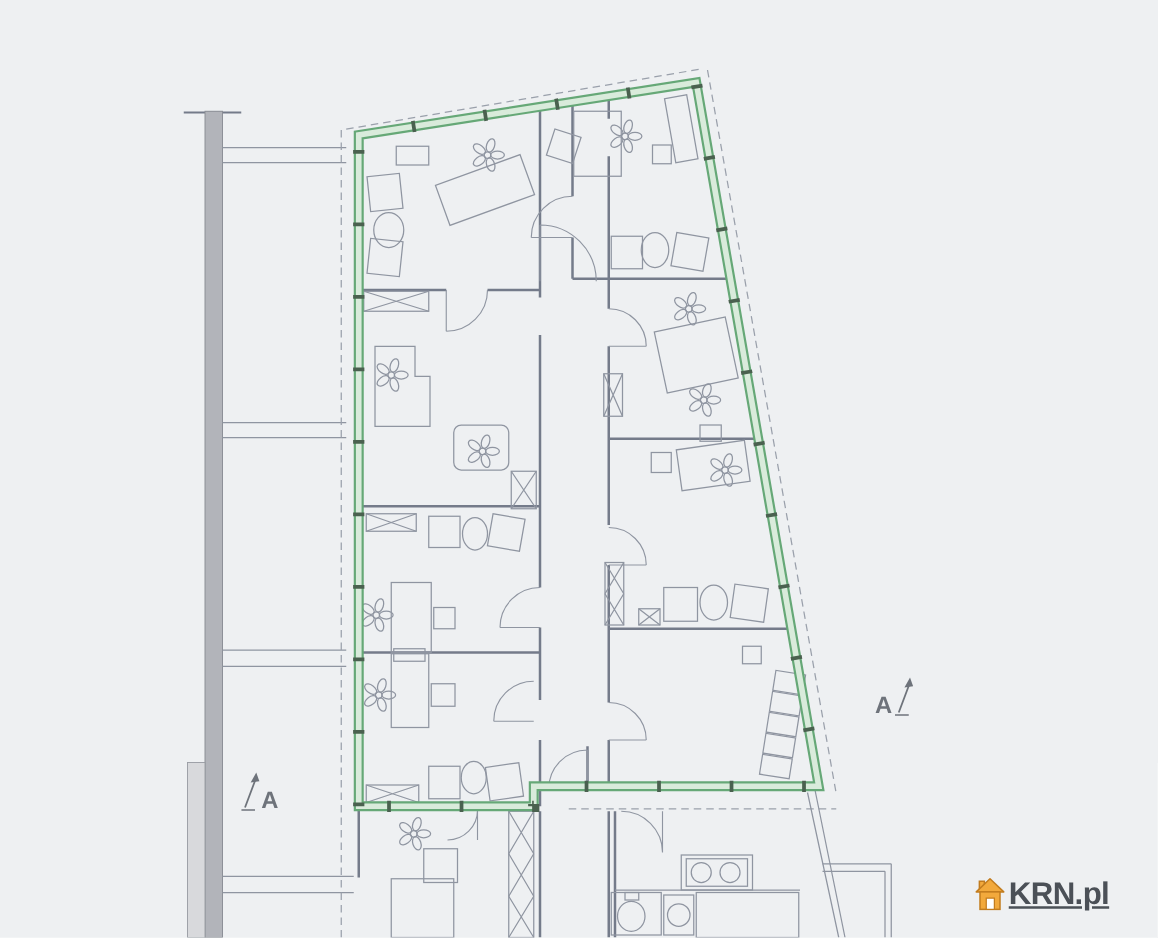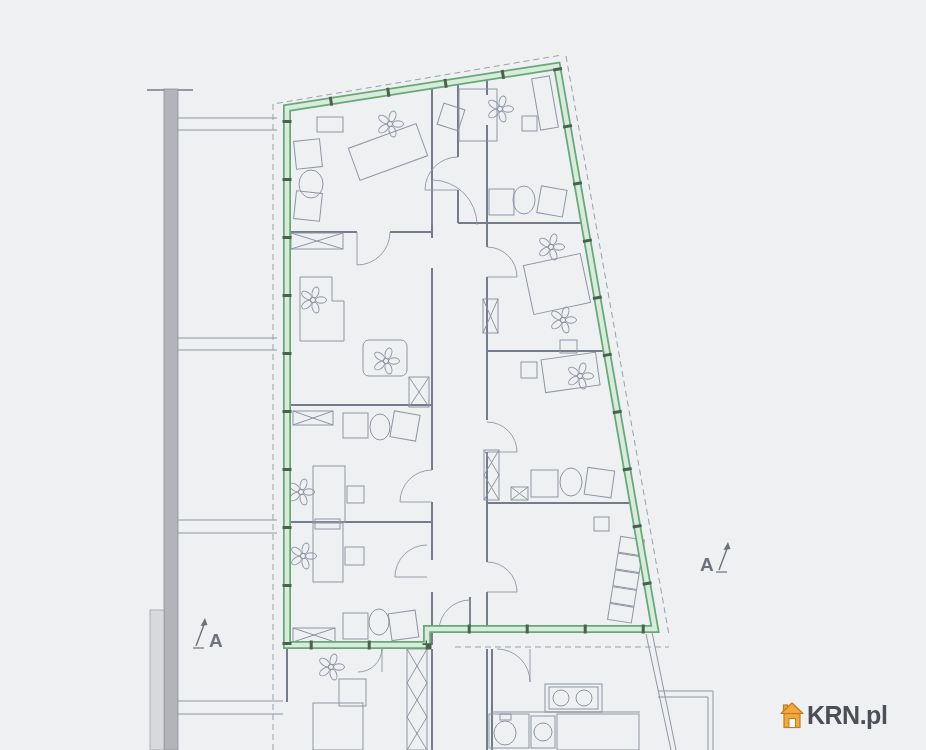--- a/index.html
+++ b/index.html
@@ -258,21 +258,21 @@
 
 <div class="marker" style="left:700px;top:540px;">
   <span>A</span>
   <svg width="16" height="34" viewBox="0 0 16 34">
     <line x1="4" y1="30" x2="13" y2="6" stroke="var(--marker-gray,#6e737b)" stroke-width="1.4"></line>
     <polygon points="13,2 8.5,10 15.5,9" fill="var(--marker-gray,#6e737b)"></polygon>
     <line x1="1" y1="32" x2="12" y2="32" stroke="var(--marker-gray,#6e737b)" stroke-width="1.2"></line>
   </svg>
 </div>
 
-<div class="watermark" style="left:780px;top:701px;">
+<div class="watermark" style="left:780px;top:701px;text-decoration:underline;">
   <svg width="24" height="27" viewBox="0 0 24 27">
     <rect x="3.5" y="3" width="4" height="8" fill="var(--watermark-orange,#f2a93c)" stroke="var(--watermark-orange-dark,#c27c1e)" stroke-width="1.2"></rect>
     <polygon points="12,1 23,11.5 1,11.5" fill="var(--watermark-orange,#f2a93c)" stroke="var(--watermark-orange-dark,#c27c1e)" stroke-width="1.2" stroke-linejoin="round"></polygon>
     <rect x="4" y="11.5" width="16" height="14" fill="var(--watermark-orange,#f2a93c)" stroke="var(--watermark-orange-dark,#c27c1e)" stroke-width="1.2"></rect>
     <rect x="9" y="16.5" width="6.5" height="9" fill="#ffffff" stroke="var(--watermark-orange-dark,#c27c1e)" stroke-width="1"></rect>
   </svg>
   <span>KRN.pl</span>
 </div>
 
 </div>

